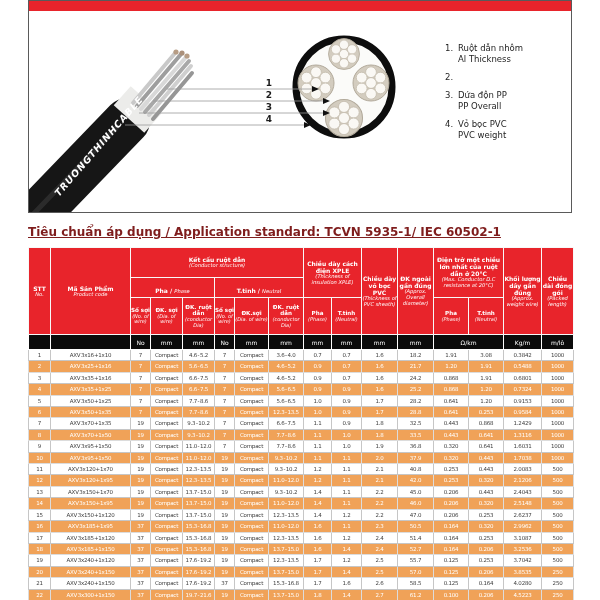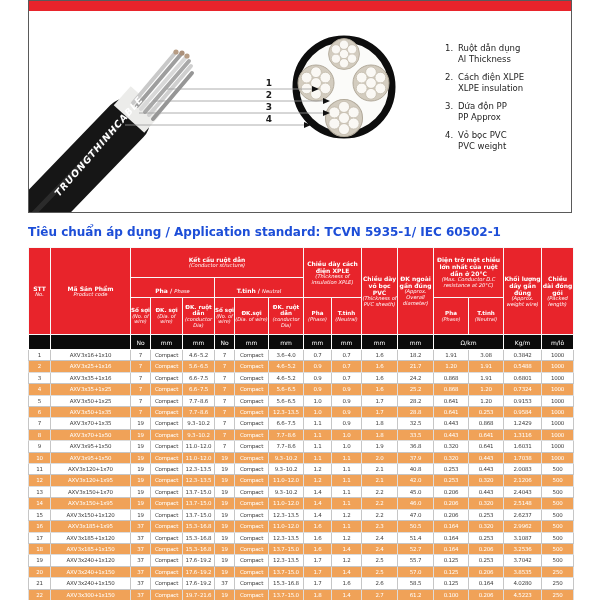--- a/index.html
+++ b/index.html
@@ -12,21 +12,21 @@
   .banner{height:10px;background:#e8242b;}
   .fig-svg{position:absolute;left:0;top:10px;}
 
   .legend{position:absolute;right:4px;top:42px;width:122px;}
   .legend-item{display:flex;margin-bottom:7px;font-size:8.5px;line-height:1.3;color:#1e1e1e;}
   .legend-num{width:13px;flex:none;}
   .legend-vi{display:block;}
   .legend-en{display:block;}
 
   
-  .std-title{position:absolute;left:28px;top:225px;font-size:12px;font-weight:bold;color:#1d4ed8;white-space:nowrap;}
+  .std-title{position:absolute;left:28px;top:225px;font-size:12px;font-weight:bold;color:#7f1d1d;white-space:nowrap;text-decoration:underline;}
 
   
   .tablewrap{position:absolute;left:28px;top:247px;}
   table{border-collapse:collapse;table-layout:fixed;width:545px;}
   th,td{padding:0;overflow:hidden;box-sizing:border-box;}
   thead th{background:#e8242b;color:#fff;border:1px solid #f8f8f8;vertical-align:middle;text-align:center;}
   tr.h1 th{height:30px;}
   tr.h2 th{height:13px;}
   tr.h3 th{height:37px;}
   .vi{display:block;font-weight:bold;font-size:6px;line-height:1.18;}
@@ -105,36 +105,32 @@
         <text x="240" y="87">2</text>
         <text x="240" y="99">3</text>
         <text x="240" y="111">4</text>
       </g>
     </svg>
 
     <div class="legend">
       <div class="legend-item">
         <span class="legend-num">1.</span>
         <span>
-          <span class="legend-vi">Ruột dẫn dụng</span>
+          <span class="legend-vi">Ruột dẫn nhôm</span>
           <span class="legend-en">Al Thickness</span>
         </span>
       </div>
       <div class="legend-item">
         <span class="legend-num">2.</span>
-        <span>
-          <span class="legend-vi">Cách điện XLPE</span>
-          <span class="legend-en">XLPE insulation</span>
-        </span>
       </div>
       <div class="legend-item">
         <span class="legend-num">3.</span>
         <span>
           <span class="legend-vi">Dứa độn PP</span>
-          <span class="legend-en">PP Approx</span>
+          <span class="legend-en">PP Overall</span>
         </span>
       </div>
       <div class="legend-item">
         <span class="legend-num">4.</span>
         <span>
           <span class="legend-vi">Vỏ bọc PVC</span>
           <span class="legend-en">PVC weight</span>
         </span>
       </div>
     </div>

